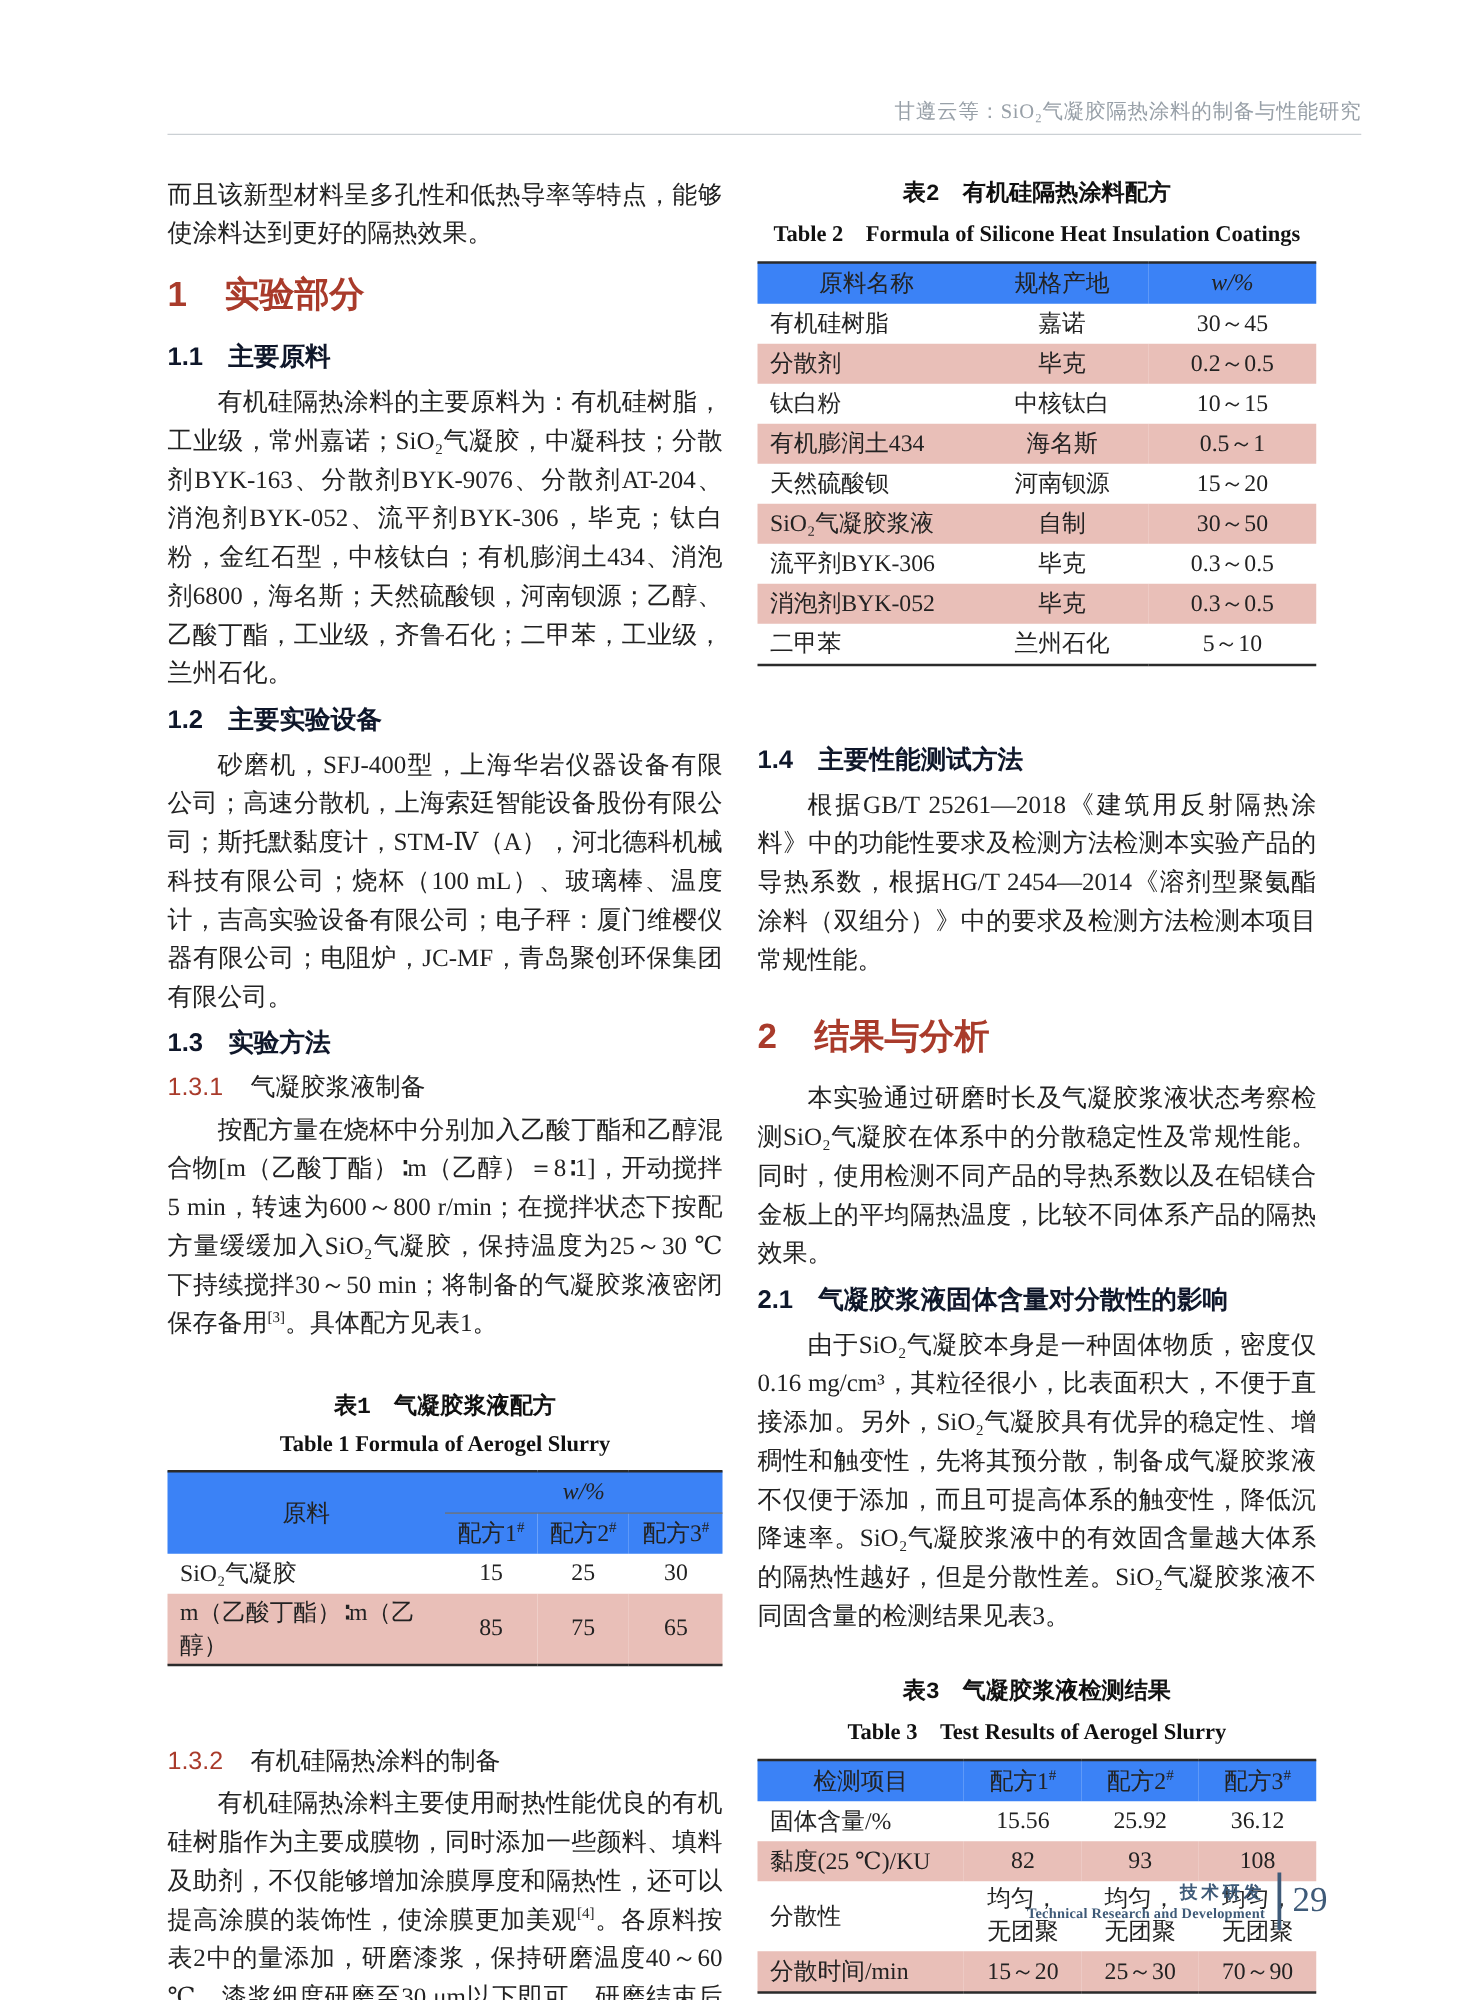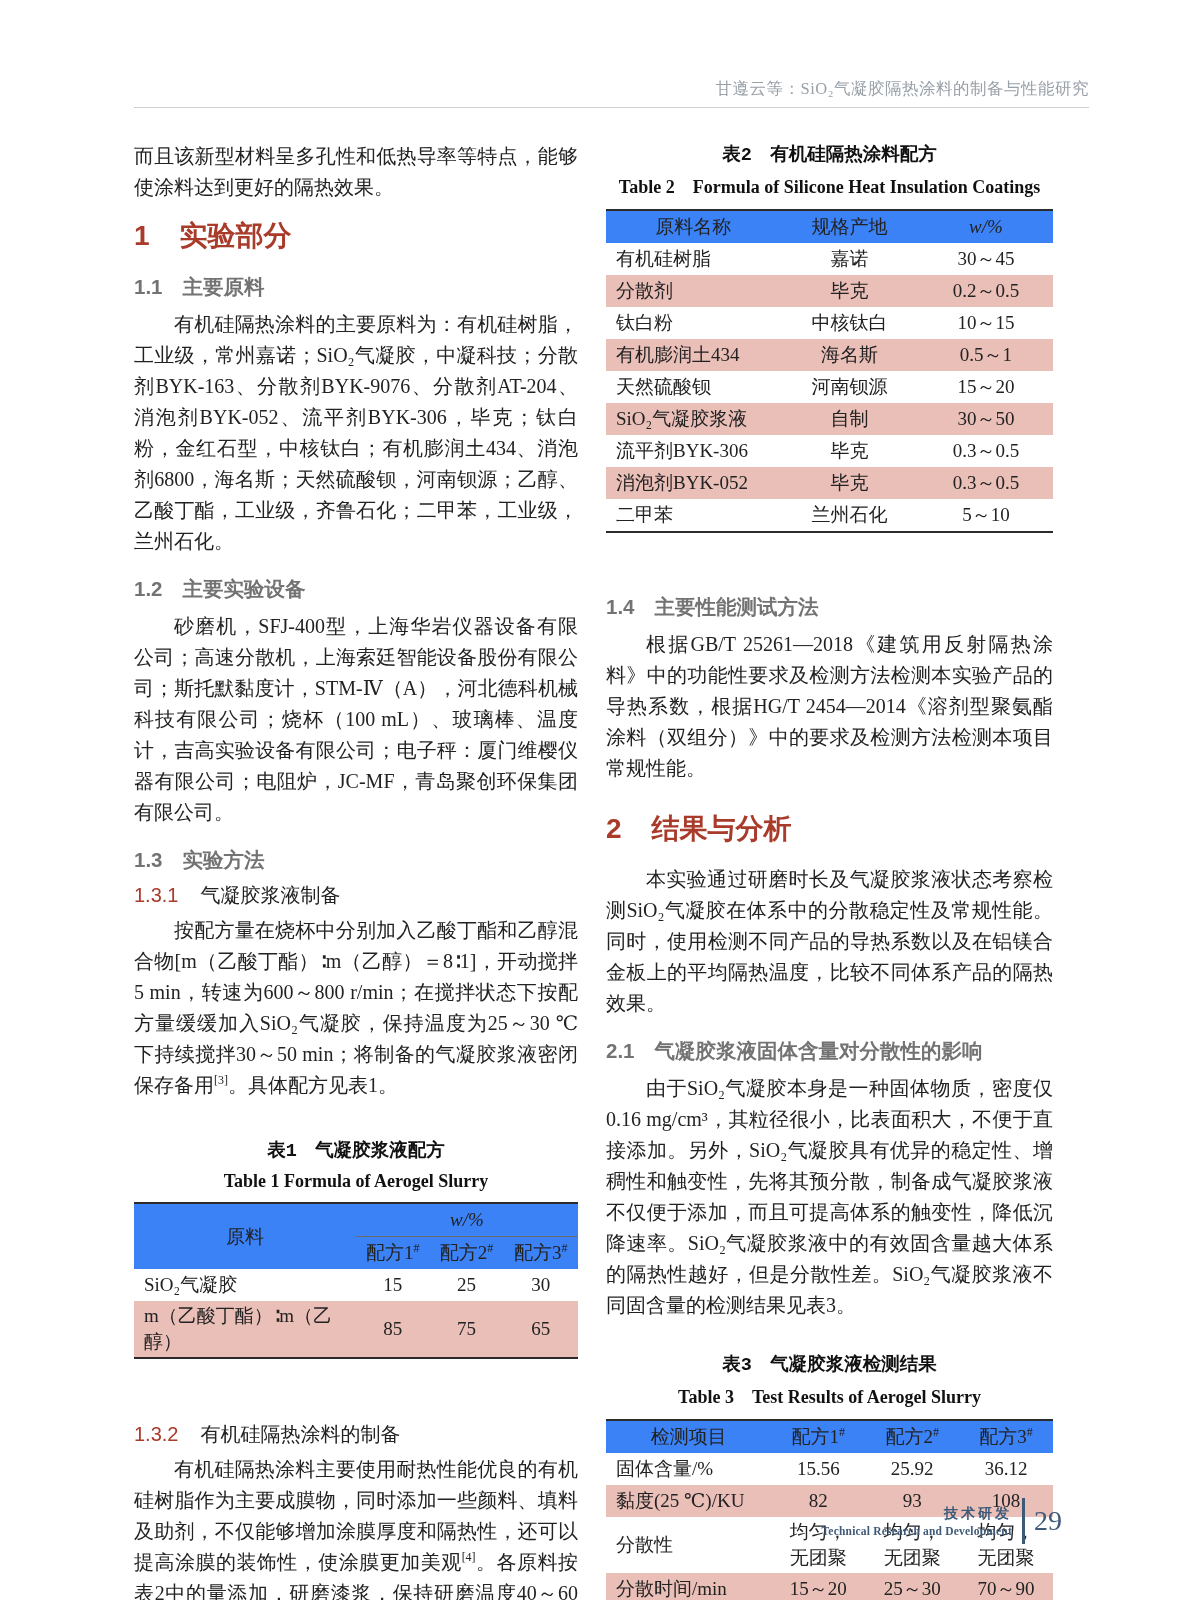--- a/index.html
+++ b/index.html
@@ -16,22 +16,22 @@
   .col-left{width:444px;flex:0 0 444px;}
   .col-right{width:447px;flex:0 0 447px;}
   
   .para{font-size:20px;line-height:31px;text-align:justify;margin:0;text-indent:2em;}
   .para.flush{text-indent:0;}
   sup{font-size:12px;line-height:0;}
   
   .hA{font-family:"Liberation Sans","DejaVu Sans",sans-serif;font-weight:bold;color:#a93b2b;
       font-size:28px;margin:14px 0 16px 0;}
   .hA .num{display:inline-block;margin-right:30px;}
-  .hB{font-family:"Liberation Sans","DejaVu Sans",sans-serif;font-weight:bold;color:#737373;
-      font-size:20.5px;margin:18px 0 8px 0;}
+  .hB{font-family:"Liberation Sans","DejaVu Sans",sans-serif;font-weight:bold;color:#0f172a;
+      font-size:20.5px;margin:6px 0 8px 0;}
   .hB .num{display:inline-block;margin-right:20px;}
   .hC{font-size:20px;font-weight:normal;margin:4px 0 6px 0;color:#222;}
   .hC .num{font-family:"Liberation Sans","DejaVu Sans",sans-serif;color:#a93b2b;display:inline-block;margin-right:22px;}
   
   .tblock{margin-top:36px;}
   .cap-zh{font-family:Liberation Mono, monospace;font-weight:bold;font-size:18.5px;
           text-align:center;margin:0 0 9px 0;color:#111;}
   .cap-en{font-weight:bold;font-size:18px;text-align:center;margin:0 0 10px 0;color:#111;}
   
   table{border-collapse:collapse;width:100%;font-size:19px;color:#222;

